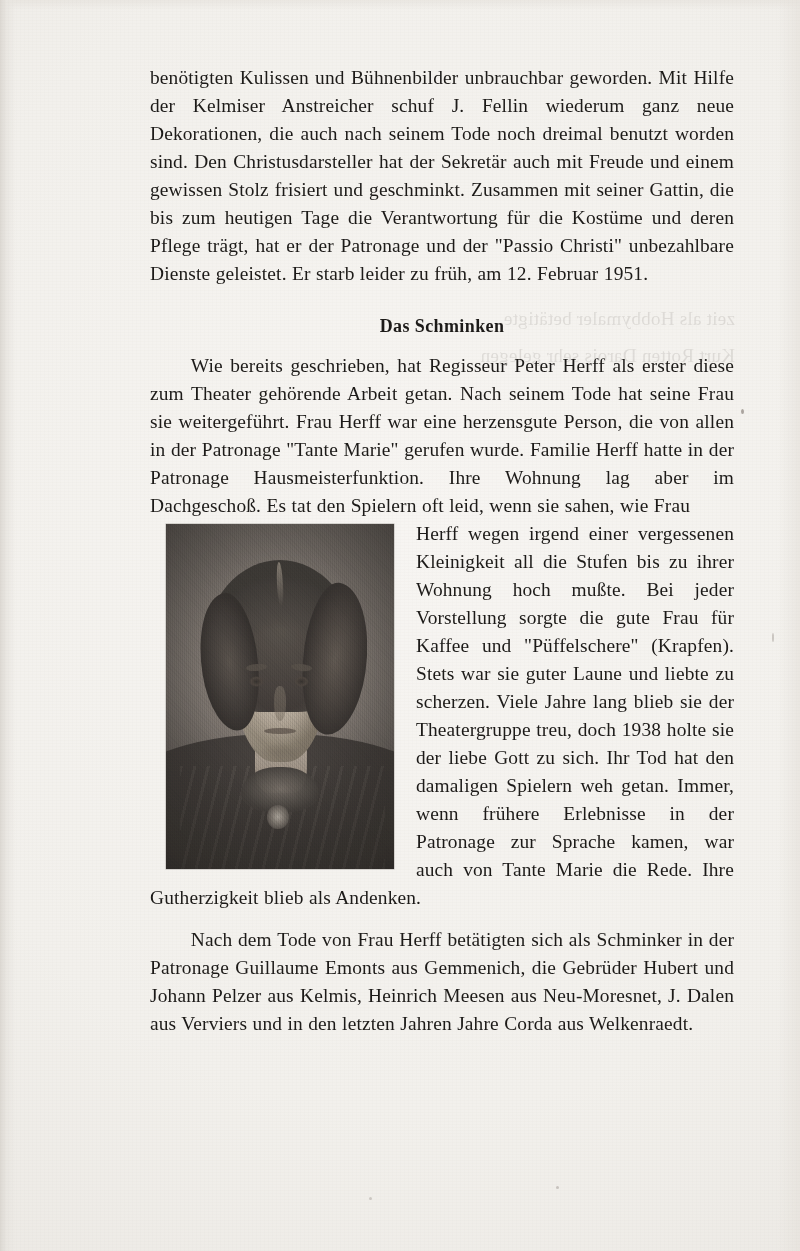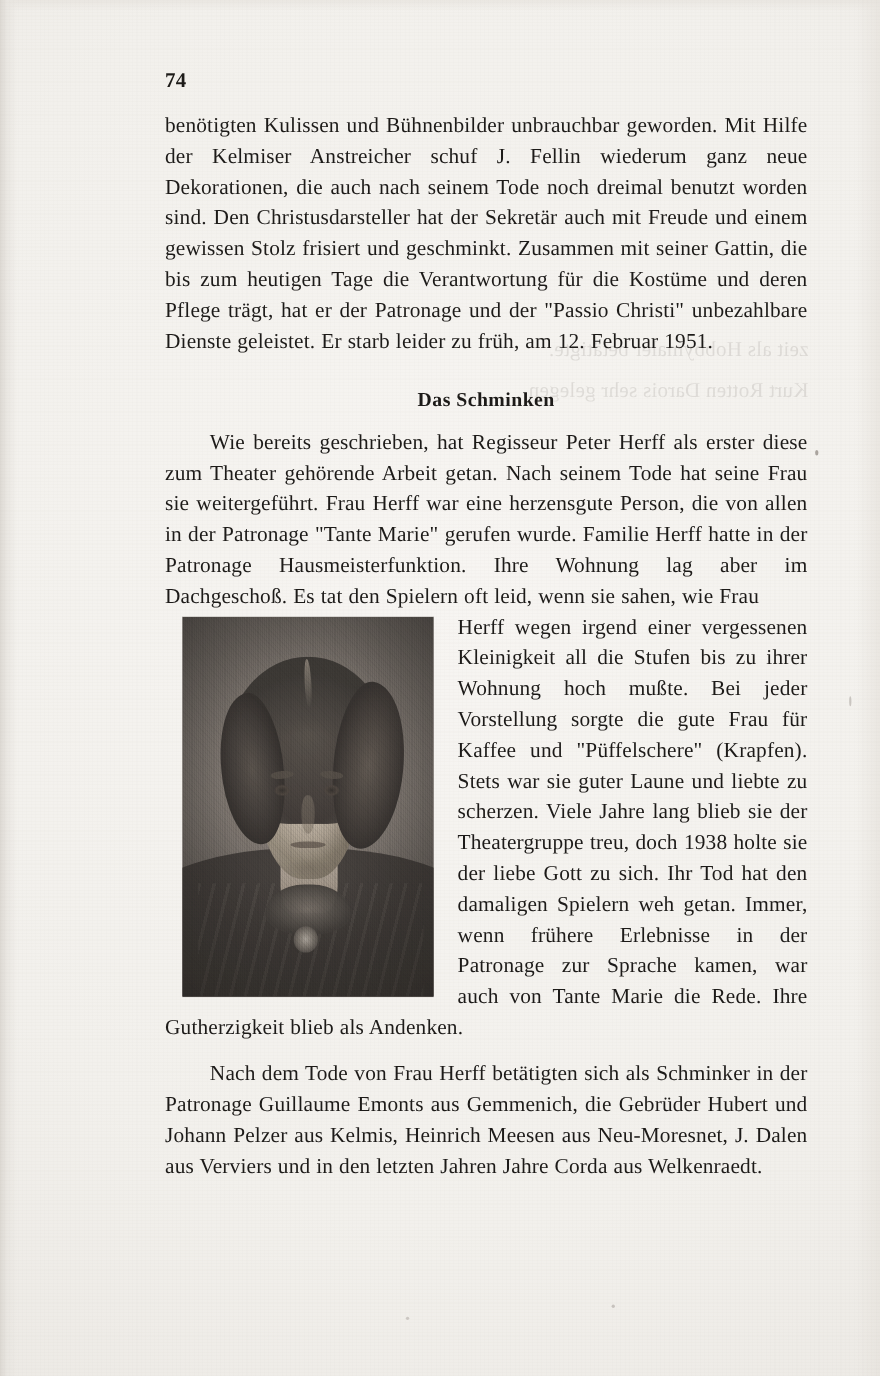--- a/index.html
+++ b/index.html
@@ -327,21 +327,20 @@
   <div id="paper-bg"></div>
   <div id="scan-top-edge"></div>
   <div id="scan-left-edge"></div>
   <div id="scan-right-edge"></div>
 
   <div id="showthrough"><span>zeit als Hobbymaler betätigte.</span>
 <span>Kurt Rotten Darois sehr gelegen</span></div>
 
   <div id="textblock">
 
-    <div class="folio">74</div>
 
     <p class="para">benötigten Kulissen und Bühnenbilder unbrauchbar geworden. Mit Hilfe der Kelmiser Anstreicher schuf J. Fellin wiederum ganz neue Dekorationen, die auch nach seinem Tode noch dreimal benutzt worden sind. Den Christusdarsteller hat der Sekretär auch mit Freude und einem gewissen Stolz frisiert und geschminkt. Zusammen mit seiner Gattin, die bis zum heutigen Tage die Verantwortung für die Kostüme und deren Pflege trägt, hat er der Patronage und der "Passio Christi" unbezahlbare Dienste geleistet. Er starb leider zu früh, am 12. Februar 1951.</p>
 
     <div class="gap-after-p1"></div>
 
     <h2 class="section-head">Das Schminken</h2>
 
     <p class="para indent">Wie bereits geschrieben, hat Regisseur Peter Herff als erster diese zum Theater gehörende Arbeit getan. Nach seinem Tode hat seine Frau sie weitergeführt. Frau Herff war eine herzensgute Person, die von allen in der Patronage "Tante Marie" gerufen wurde. Familie Herff hatte in der Patronage Hausmeisterfunktion. Ihre Wohnung lag aber im Dachgeschoß. Es tat den Spielern oft leid, wenn sie sahen, wie Frau</p>
 
     <div class="clearfix">

